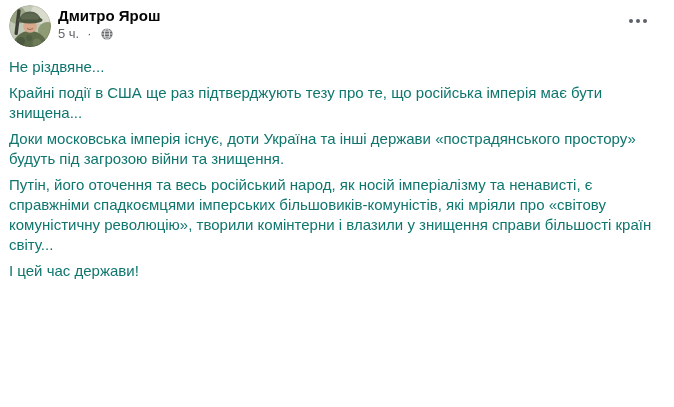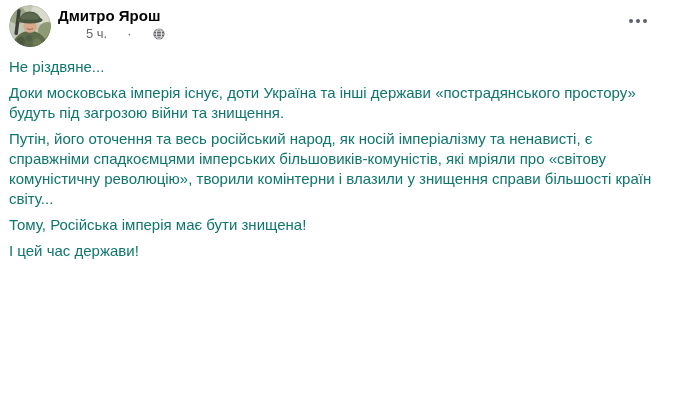--- a/index.html
+++ b/index.html
@@ -21,22 +21,22 @@
   }
   .avatar svg { display: block; }
   .header-info { margin-left: 7px; min-width: 0; }
   .author {
     display: inline-block;
     font-size: 15px; font-weight: 700; color: #050505;
     text-decoration: none; line-height: 19px; margin-top: 1px;
     cursor: pointer;
   }
   .meta {
-    display: flex; align-items: center; gap: 20px;
-    font-size: 13px; color: #65676B; line-height: 16px; margin-top: 1px; margin-left: 28px;
+    display: flex; align-items: center; gap: 8px;
+    font-size: 13px; color: #65676B; line-height: 16px; margin-top: 1px;
   }
   .meta a { color: #65676B; text-decoration: none; cursor: pointer; }
   .globe { display: inline-flex; margin-left: 1px; }
 
   .menu-btn {
     margin-left: auto; margin-top: 8px; margin-right: 11px;
     background: none; border: none; padding: 6px;
     display: flex; gap: 3px; align-items: center; cursor: pointer;
     border-radius: 50%;
   }
@@ -107,19 +107,19 @@
 
     <button class="menu-btn" aria-label="menu">
       <span class="d"></span>
       <span class="d"></span>
       <span class="d"></span>
     </button>
   </div>
 
   <div class="post-body">
     <p>Не різдвяне...</p>
+    <p>Крайні події в США ще раз підтверджують тезу про те, що російська імперія має бути знищена...</p>
     <p>Доки московська імперія існує, доти Україна та інші держави «пострадянського простору» будуть під загрозою війни та знищення.</p>
     <p>Путін, його оточення та весь російський народ, як носій імперіалізму та ненависті, є справжніми спадкоємцями імперських більшовиків-комуністів, які мріяли про «світову комуністичну революцію», творили комінтерни і влазили у знищення справи більшості країн світу...</p>
-    <p>Тому, Російська імперія має бути знищена!</p>
     <p>І цей час держави!</p>
   </div>
 
 </div>
 
 </body></html>

